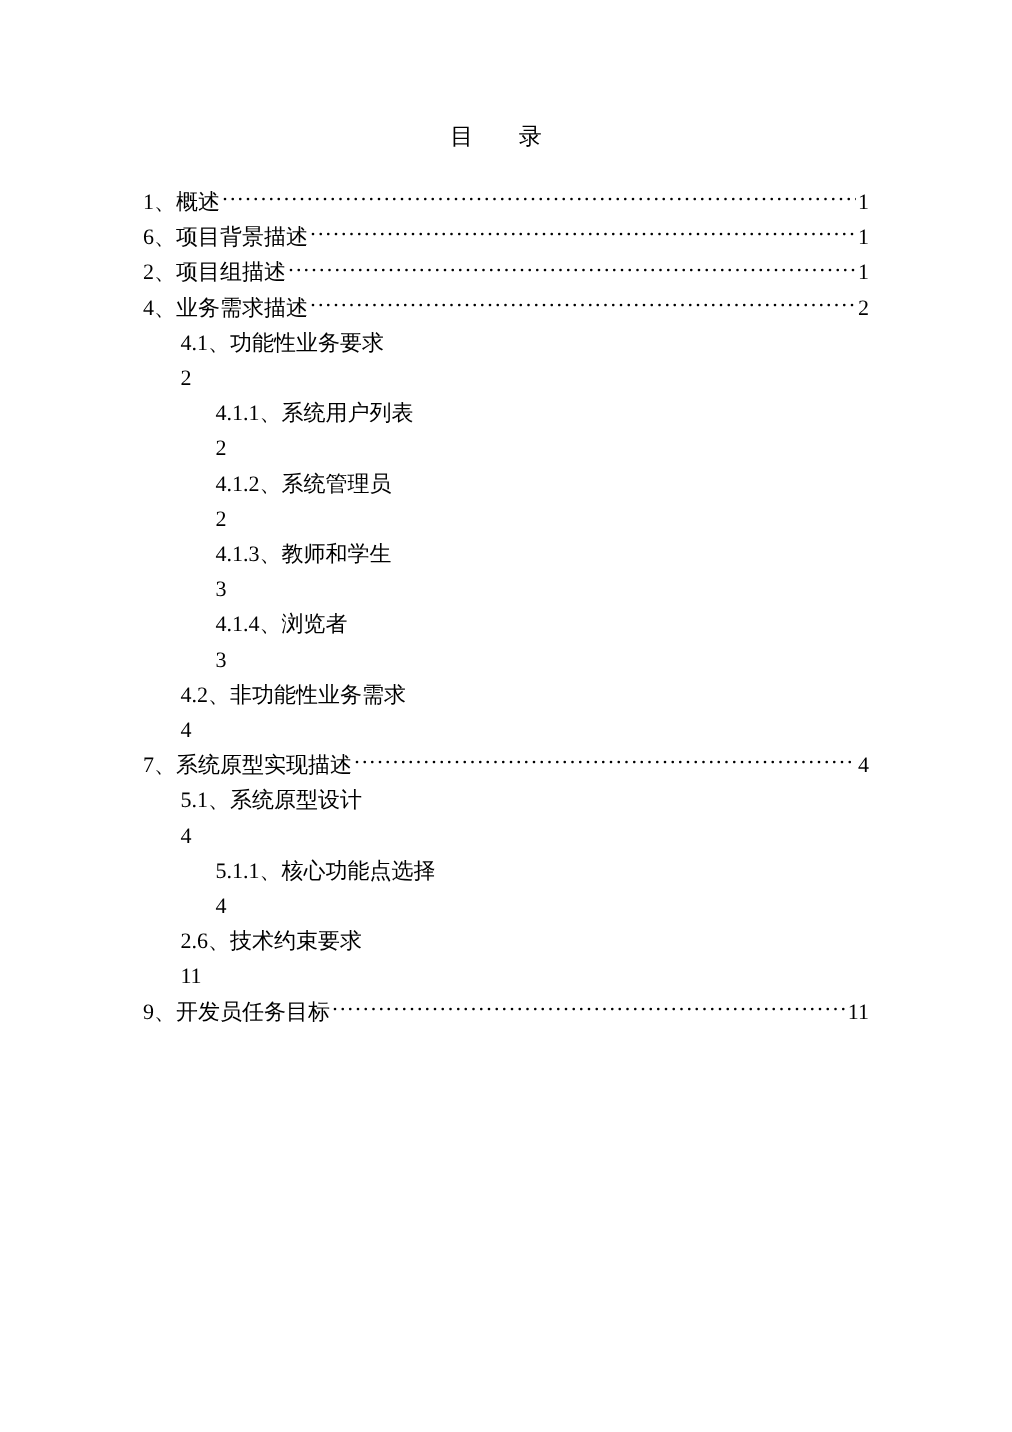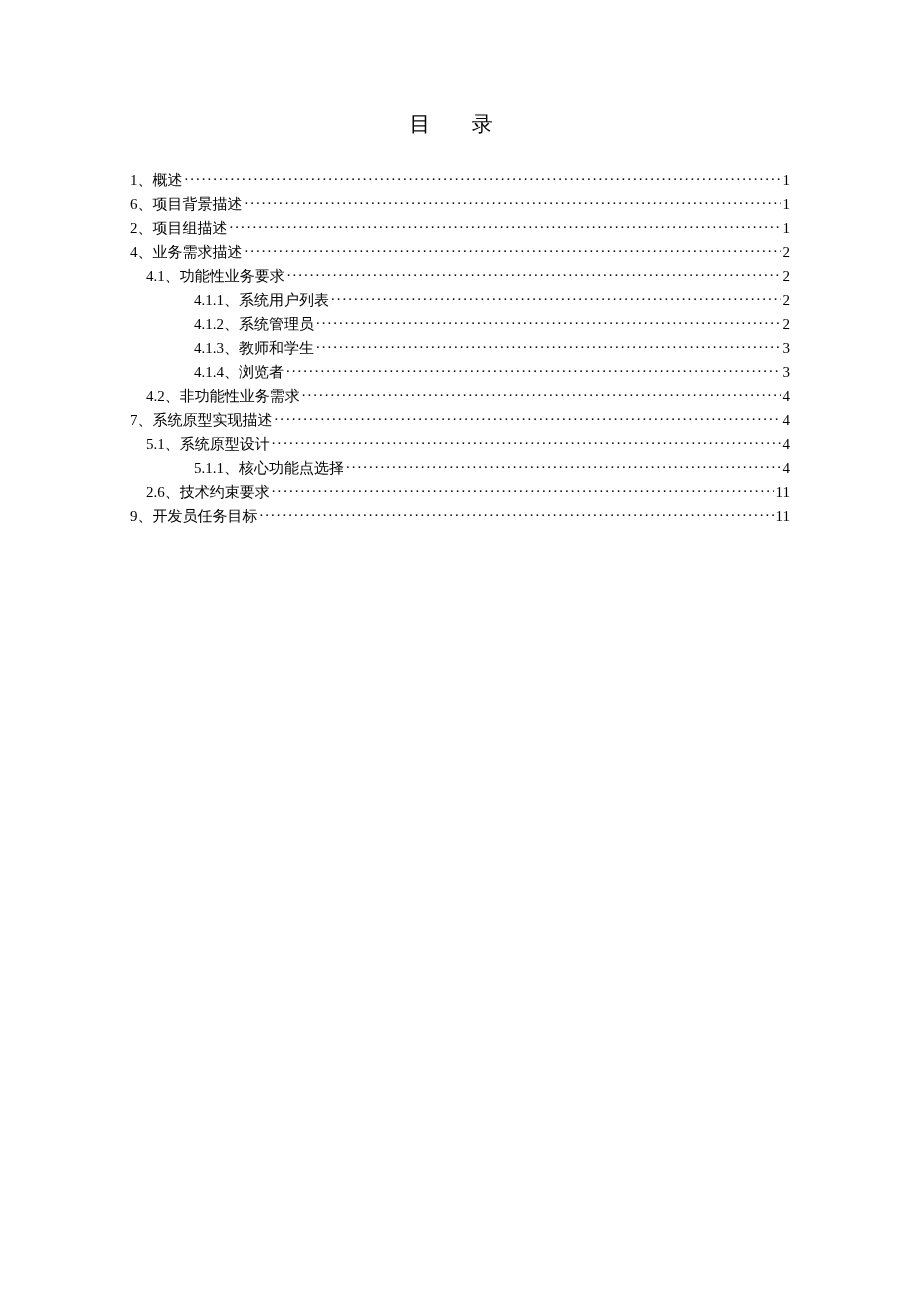--- a/index.html
+++ b/index.html
@@ -16,37 +16,39 @@
       color: #000000;
     }
     .title {
       text-align: center;
       font-size: 21px;
       letter-spacing: 18px;
       margin-bottom: 30px;
       font-weight: normal;
     }
     .toc-list {
-      font-size: 15px;
+      font-size: 20px;
       line-height: 1.6;
     }
     .toc-entry {
       display: flex;
       align-items: baseline;
       white-space: nowrap;
       margin-bottom: 0px;
     }
     .toc-entry.level-0 {
       margin-left: 0;
     }
     .toc-entry.level-1 {
-      margin-left: 16px;
+      margin-left: 32px;
+      flex-direction: column;
     }
     .toc-entry.level-2 {
       margin-left: 64px;
+      flex-direction: column;
     }
     .toc-label {
       flex-shrink: 0;
     }
     .toc-dots {
       flex: 1;
       overflow: hidden;
       margin: 0 2px;
       position: relative;
       height: 1em;

